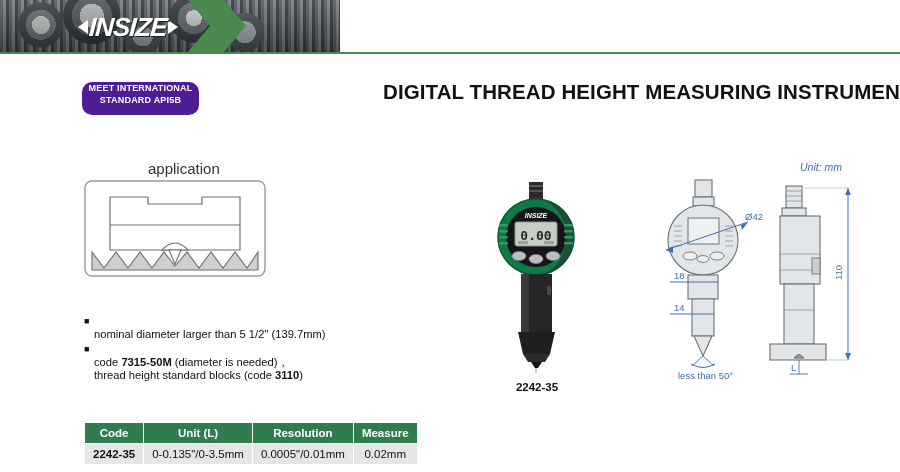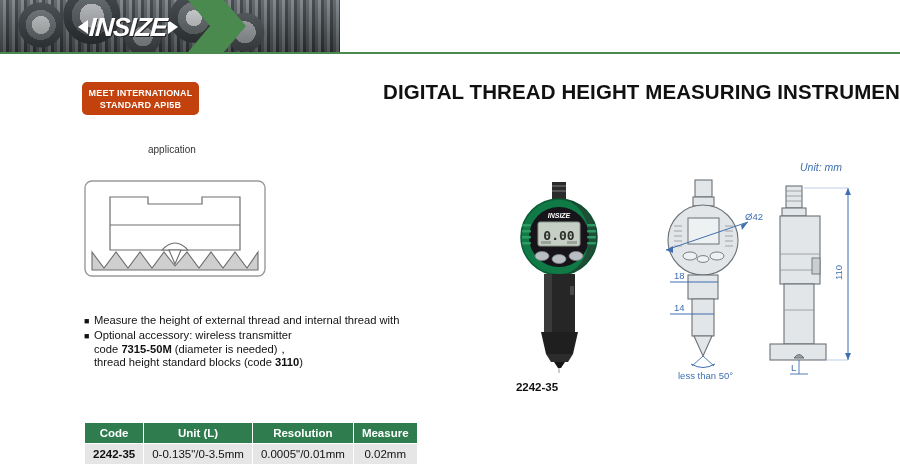--- a/index.html
+++ b/index.html
@@ -28,43 +28,43 @@
   .chev-b{left:150px;width:52px;background:#4b8a4f;
      clip-path:polygon(0 0,60% 0,100% 50%,60% 100%,0 100%,40% 50%);opacity:.0;}
   .logo{position:absolute;left:58px;top:12px;width:140px;height:30px;display:flex;align-items:center;justify-content:center;}
   .logo-text{font-style:italic;font-weight:bold;font-size:26px;color:#ffffff;letter-spacing:-1px;
      text-shadow:1px 1px 0 #222;transform:skewX(-4deg);}
   .logo-arrow{width:0;height:0;border-top:7px solid transparent;border-bottom:7px solid transparent;}
   .la-left{border-right:10px solid #ffffff;margin-right:1px;}
   .la-right{border-left:10px solid #ffffff;margin-left:1px;}
   .header-rule{position:absolute;left:0;top:52px;width:900px;height:2px;background:#4b8a4f;}
   
-  .badge{position:absolute;left:82px;top:82px;width:117px;height:33px;background:#c2410c;
-     border-radius:5px;display:flex;align-items:center;justify-content:center;text-align:center;}
+  .badge{position:absolute;left:82px;top:82px;width:117px;height:33px;background:#4c1d95;
+     border-radius:10px;display:flex;justify-content:center;text-align:center;}
   .badge span{color:#ffffff;font-size:9px;font-weight:bold;line-height:12px;letter-spacing:.2px;}
   .page-title{position:absolute;left:383px;top:80px;font-size:20.5px;font-weight:bold;color:#111;
      letter-spacing:.1px;white-space:nowrap;}
   
-  .app-label{position:absolute;left:148px;top:144px;font-size:10px;color:#333;}
+  .app-label{position:absolute;left:148px;top:160px;font-size:15px;color:#333;}
   .app-box{position:absolute;left:84px;top:180px;width:182px;height:97px;}
   
   .bullets{position:absolute;left:84px;top:314px;width:360px;font-size:11.2px;line-height:13.6px;color:#111;}
   .bullet-row{display:flex;margin-bottom:1px;}
   .bullet-mark{width:10px;flex:0 0 10px;font-size:9px;line-height:14px;color:#111;}
   .bullet-text{flex:1;}
   .bullet-text b{font-weight:bold;}
   
   .spec-table{position:absolute;left:84px;top:422px;border-collapse:collapse;}
   .spec-table th{background:#2f7d4f;color:#ffffff;font-size:11.5px;font-weight:bold;
      padding:4px 8px;border:1px solid #ffffff;text-align:center;white-space:nowrap;}
   .spec-table td{background:#e6e6e6;color:#111;font-size:11.5px;padding:4px 8px;
      border:1px solid #ffffff;text-align:center;white-space:nowrap;}
   .spec-table td.code-cell{font-weight:bold;}
   
-  .product{position:absolute;left:510px;top:182px;width:100px;height:195px;text-decoration:underline;}
+  .product{position:absolute;left:487px;top:182px;width:100px;height:195px;text-decoration:underline;}
   .prod-caption{position:absolute;left:487px;top:381px;width:100px;text-align:center;
      font-size:11.5px;font-weight:bold;color:#111;}
   
   .draw-front{position:absolute;left:648px;top:178px;width:140px;height:212px;}
   .draw-side{position:absolute;left:760px;top:158px;width:140px;height:235px;}
   .unit-label{position:absolute;left:800px;top:161px;font-size:10.5px;color:#3f6fb0;font-style:italic;}
   svg{display:block;overflow:visible;}
   .dimtext{fill:#3f6fb0;font-family:"Liberation Sans",sans-serif;font-size:9.5px;}
 </style>
 </head>
@@ -106,27 +106,28 @@
     <path d="M85 70 L91 84 L97 70 Z" fill="#ffffff" stroke="#6e6e6e" stroke-width="1.1"></path>
 
     <path d="M8 72 L20 88 L32 72 L44 88 L56 72 L68 88 L80 72 L91 86 L103 72 L115 88 L127 72 L139 88 L151 72 L163 88 L174 72 L174 90 L8 90 Z" fill="#cfcfcf" stroke="#6e6e6e" stroke-width="1.1"></path>
   </svg>
 </div>
 
 <div class="bullets">
   <div class="bullet-row">
     <div class="bullet-mark">■</div>
     <div class="bullet-text">
-      <span>Measure the height of external thread and internal thread with</span><br>
+      <br>
+      <span>nominal diameter larger than 5 1/2" (139.7mm)</span>
     </div>
   </div>
   <div class="bullet-row">
     <div class="bullet-mark">■</div>
     <div class="bullet-text">
-      <span>Optional accessory: wireless transmitter</span><br>
+      <br>
       <span>code </span><b>7315-50M</b><span> (diameter is needed)，</span><br>
       <span>thread height standard blocks (code </span><b>3110</b><span>)</span>
     </div>
   </div>
 </div>
 
 <div class="product">
   <svg width="100" height="195" viewBox="0 0 100 195">
 
     <rect x="42" y="0" width="14" height="18" fill="#2b2b2b"></rect>

